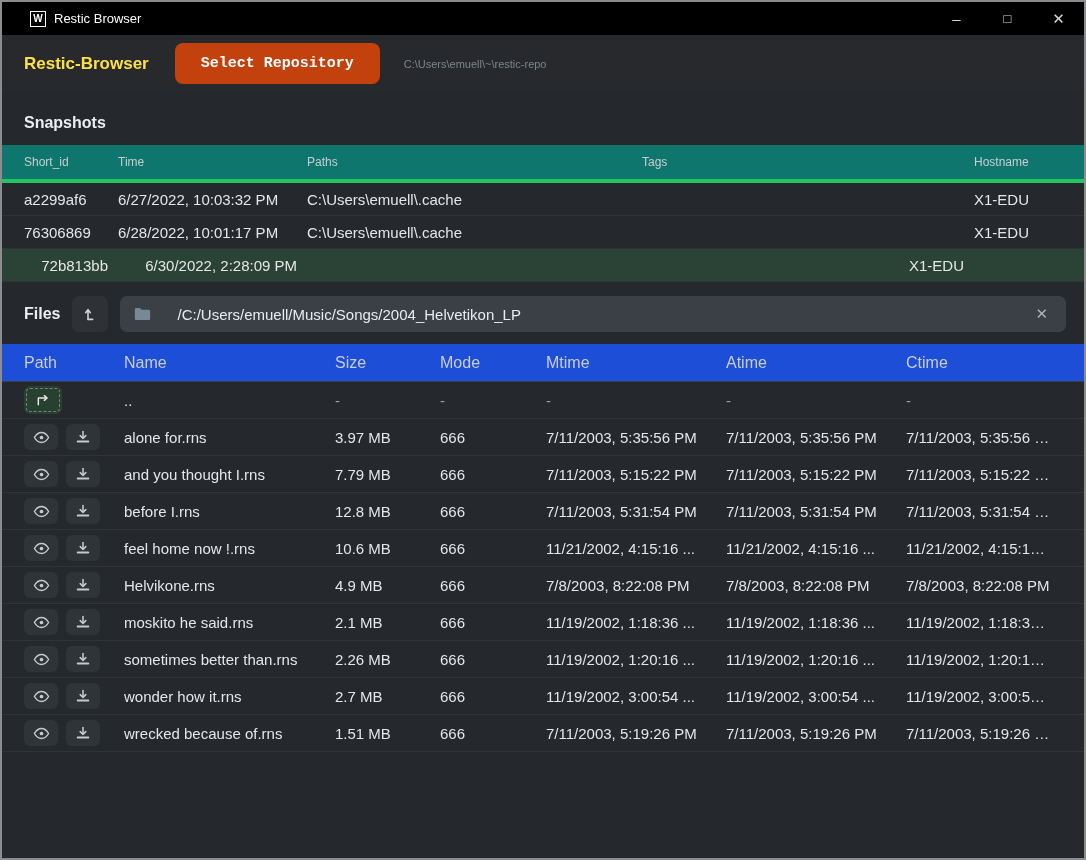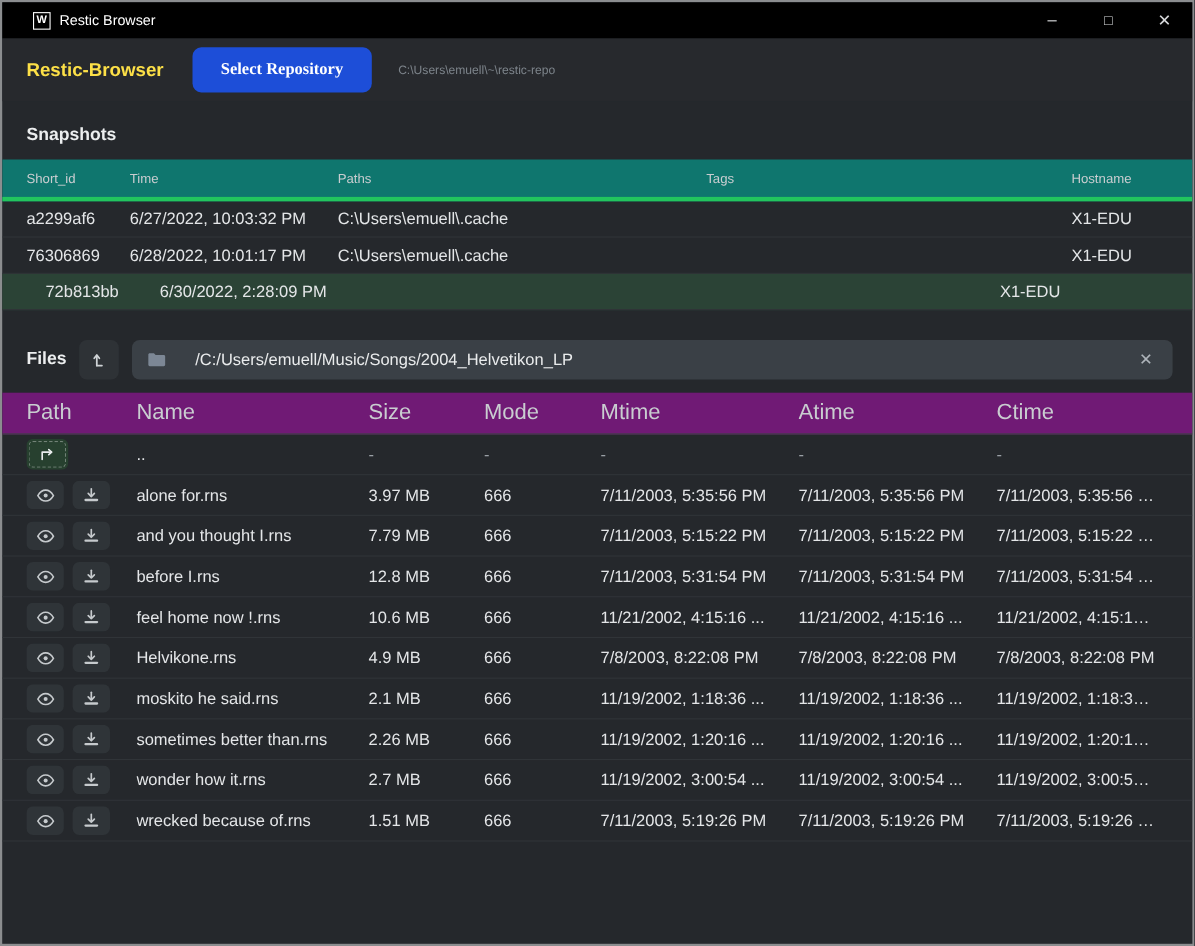--- a/index.html
+++ b/index.html
@@ -16,50 +16,50 @@
   .win-title{ margin-left:8px; font-size:13px; color:#fff; }
   .win-controls{ margin-left:auto; display:flex; height:100%; }
   .win-btn{ width:51px; height:100%; background:transparent; border:none; color:#d6d8da;
             font-size:15px; display:flex; align-items:center; justify-content:center; cursor:pointer; }
   .win-btn.maximize{ font-size:13px; }
 
   
   .header{ height:57px; background:#27292d; display:flex; align-items:center;
            padding:0 22px; flex:0 0 auto; }
   .app-title{ font-size:17px; font-weight:bold; color:#fde047; }
-  .select-repo-btn{ margin-left:26px; background:#1d4ed8; color:#fff; border:none; border-radius:8px;
-                    font-family:Liberation Serif, serif; font-size:15px; font-weight:bold;
+  .select-repo-btn{ margin-left:26px; background:#c2410c; color:#fff; border:none; border-radius:8px;
+                    font-family:Liberation Mono, monospace; font-size:15px; font-weight:bold;
                     padding:12px 26px; cursor:pointer; }
   .repo-path{ margin-left:24px; color:#7d848b; font-size:11px; }
 
   
   .section-heading{ padding:22px 22px 13px; font-size:16px; font-weight:bold; color:#eceeef; }
   .snap-head, .snap-row{ display:grid; grid-template-columns:94px 189px 335px 332px 1fr;
                          align-items:center; padding:0 22px; }
   .snap-head{ height:38px; background:#0f766e; color:#c9cdd0; font-size:12px;
               border-bottom:4px solid #22c55e; }
   .snap-row{ height:33px; font-size:15px; border-bottom:1px solid #303438; cursor:pointer; }
   .snap-row.selected{ background:#2b4336;text-align:right; }
 
   
-  .files-bar{ display:flex; align-items:center; padding:27px 18px 12px 22px; gap:12px; }
+  .files-bar{ display:flex; align-items:center; padding:14px 18px 12px 22px; gap:12px; }
   .files-label{ font-size:16px; font-weight:bold; color:#eceeef; }
   .tool-btn{ width:36px; height:36px; background:#2e3236; border:none; border-radius:7px;
              display:flex; align-items:center; justify-content:center; cursor:pointer; flex:0 0 auto; }
   .path-bar{ flex:1; height:36px; background:#3a4046; border-radius:7px; display:flex;
              align-items:center; padding:0 14px; gap:26px; }
   .path-text{ color:#e9ebec; font-size:15px; white-space:nowrap; overflow:hidden; }
   .path-clear{ margin-left:auto; background:none; border:none; color:#aeb4ba; font-size:15px;
                cursor:pointer; padding:2px 4px; }
 
   
   .files-head, .file-row{ display:grid;
       grid-template-columns:100px 211px 105px 106px 180px 180px 1fr;
       align-items:center; padding:0 22px; }
-  .files-head{ height:38px; background:#701a75; color:#c9cdd0; font-size:20px;
+  .files-head{ height:38px; background:#1d4ed8; color:#c9cdd0; font-size:16px;
                border-bottom:1px solid #3c4044; }
   .file-row{ height:37px; font-size:15px; border-bottom:1px solid #303438; }
   .cell{ white-space:nowrap; overflow:hidden; text-overflow:ellipsis; padding-right:10px; }
   .muted{ color:#9aa0a6; }
   .actions{ display:flex; gap:8px; align-items:center; }
   .icon-btn{ width:34px; height:26px; background:#2f3438; border:none; border-radius:6px;
              display:flex; align-items:center; justify-content:center; cursor:pointer; }
   .parent-btn{ width:38px; height:28px; background:#27402f; border:none; border-radius:6px;
                outline:1px dashed rgba(255,255,255,0.35); outline-offset:-3px;
                display:flex; align-items:center; justify-content:center; cursor:pointer; }

